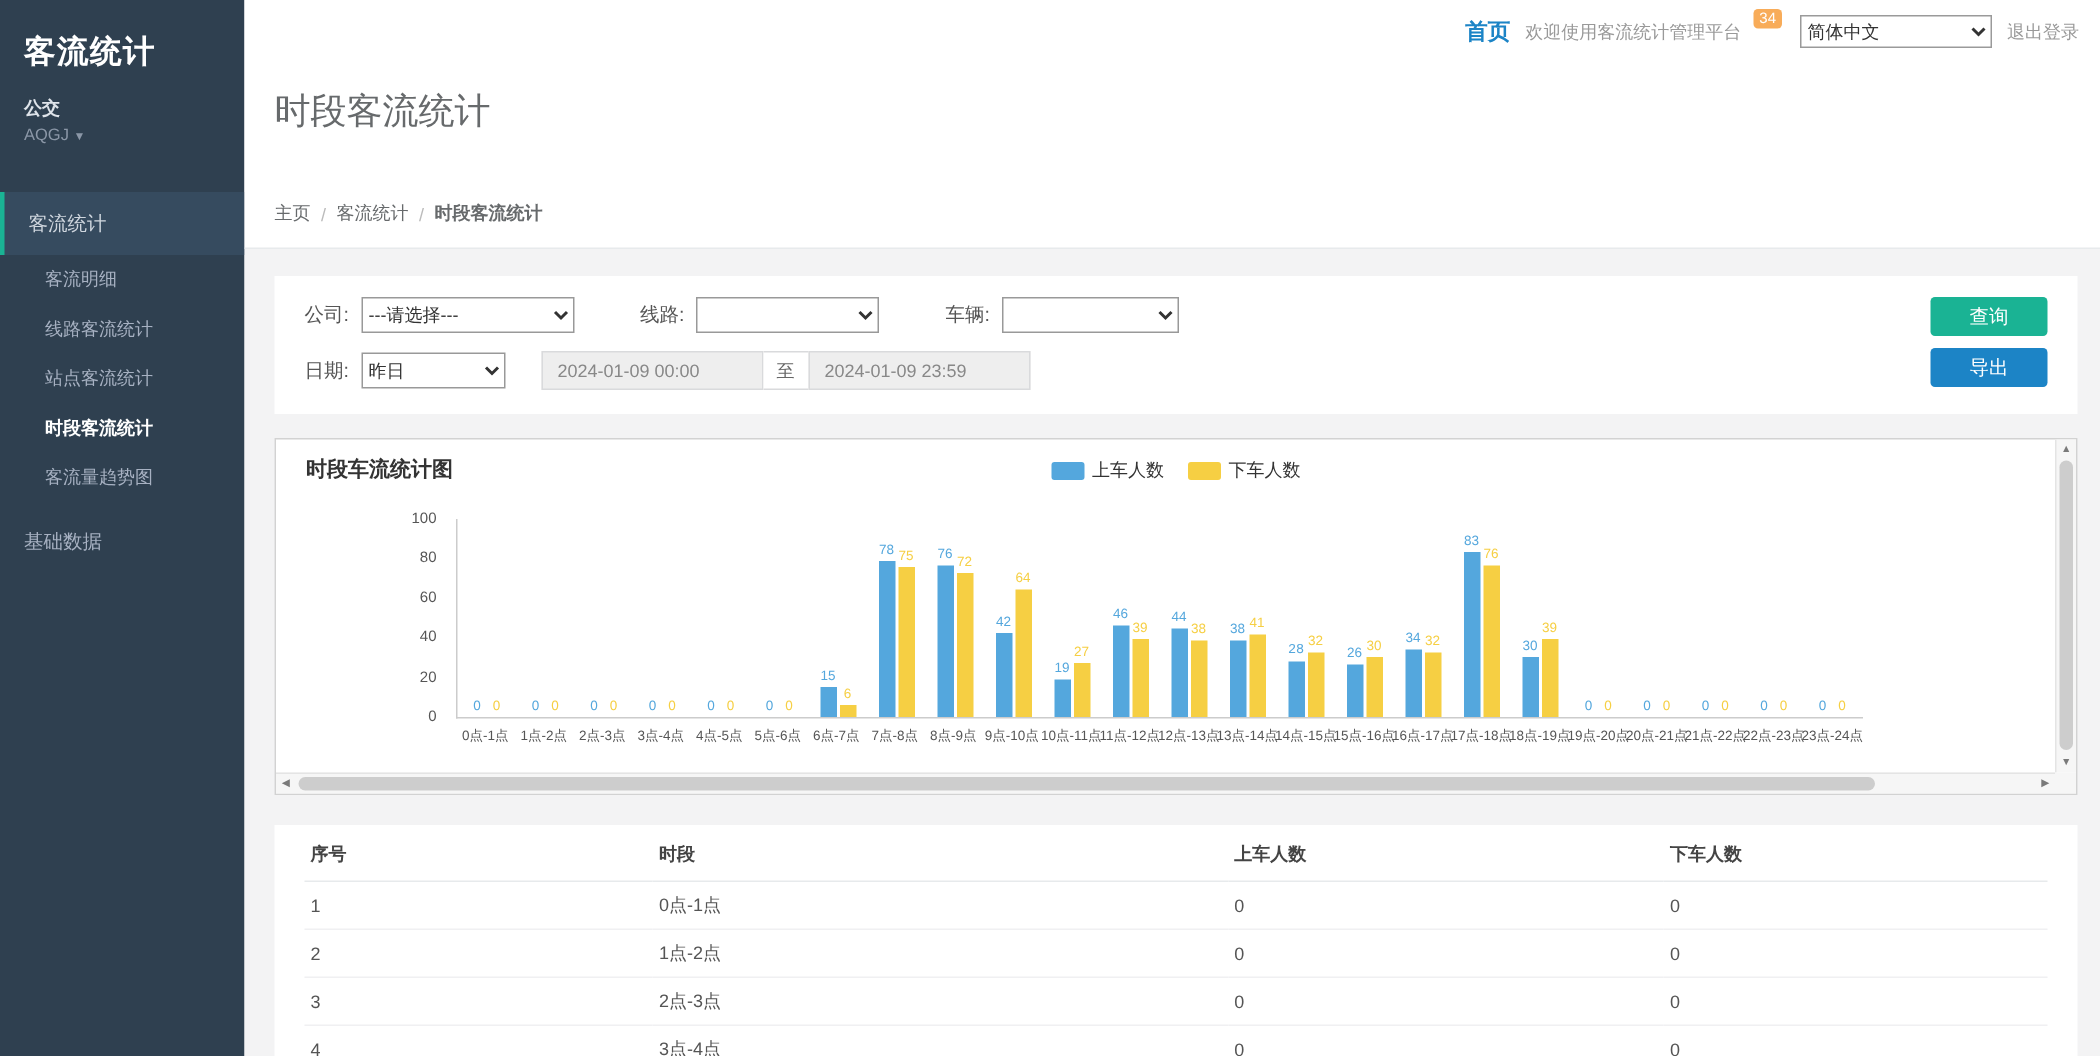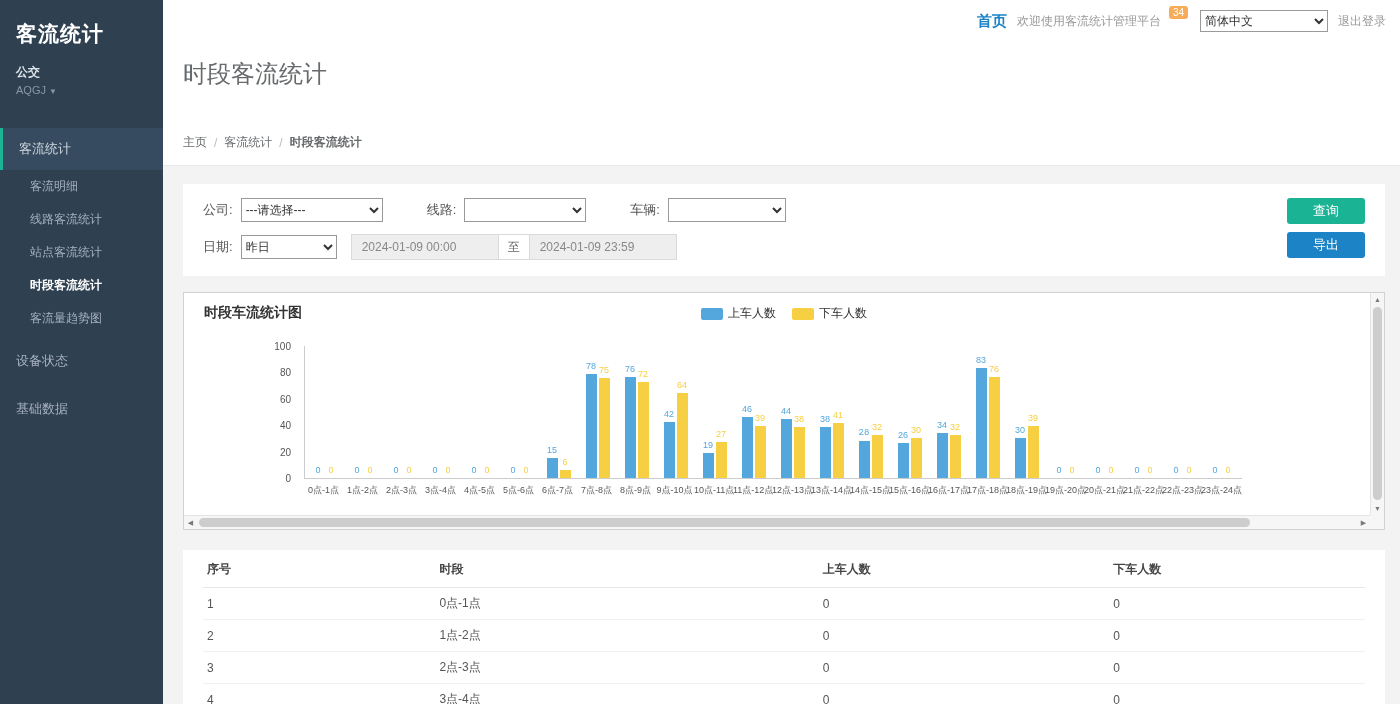--- a/index.html
+++ b/index.html
@@ -106,21 +106,20 @@
     <div class="menu">
       <div class="menu-header">客流统计</div>
       <div>
           <div class="menu-sub-item">客流明细</div>
           <div class="menu-sub-item">线路客流统计</div>
           <div class="menu-sub-item">站点客流统计</div>
           <div class="menu-sub-item active">时段客流统计</div>
           <div class="menu-sub-item">客流量趋势图</div>
         </div>
       <div>
-          <div class="menu-section">设备状态</div>
           <div class="menu-section">基础数据</div>
         </div>
     </div>
   </div>
 
   <div class="main">
 
     <div class="topbar">
       <span class="home-link">首页</span>
       <span class="welcome">欢迎使用客流统计管理平台</span>
@@ -156,21 +155,21 @@
             <div class="f-group">
               <span class="f-label">线路:</span>
               <select class="f-select sel-route"><option></option></select>
             </div>
             <div class="f-group">
               <span class="f-label">车辆:</span>
               <select class="f-select sel-vehicle"><option></option></select>
             </div>
           </div>
           <div class="filter-row">
-            <div class="f-group" style="margin-right:14px;">
+            <div class="f-group" style="margin-right:24px;">
               <span class="f-label">日期:</span>
               <select class="f-select sel-preset">
                 <option>昨日</option>
               </select>
             </div>
             <input class="date-input" readonly="" value="2024-01-09 00:00" style="">
             <span class="date-sep">至</span>
             <input class="date-input" readonly="" value="2024-01-09 23:59" style="">
           </div>
         </div>

